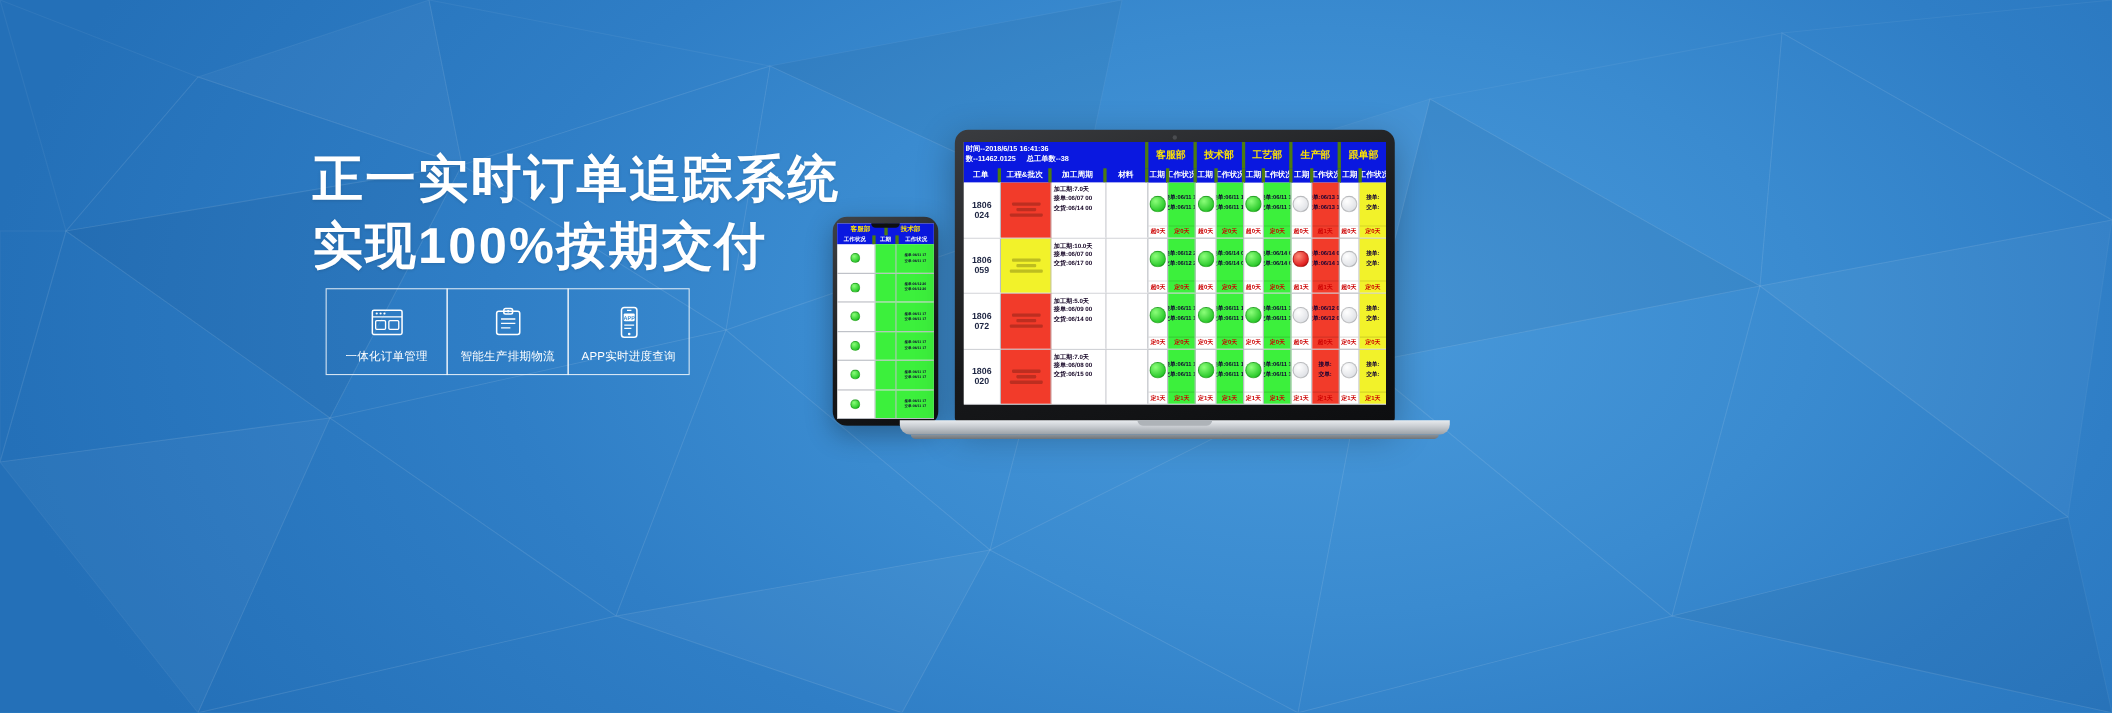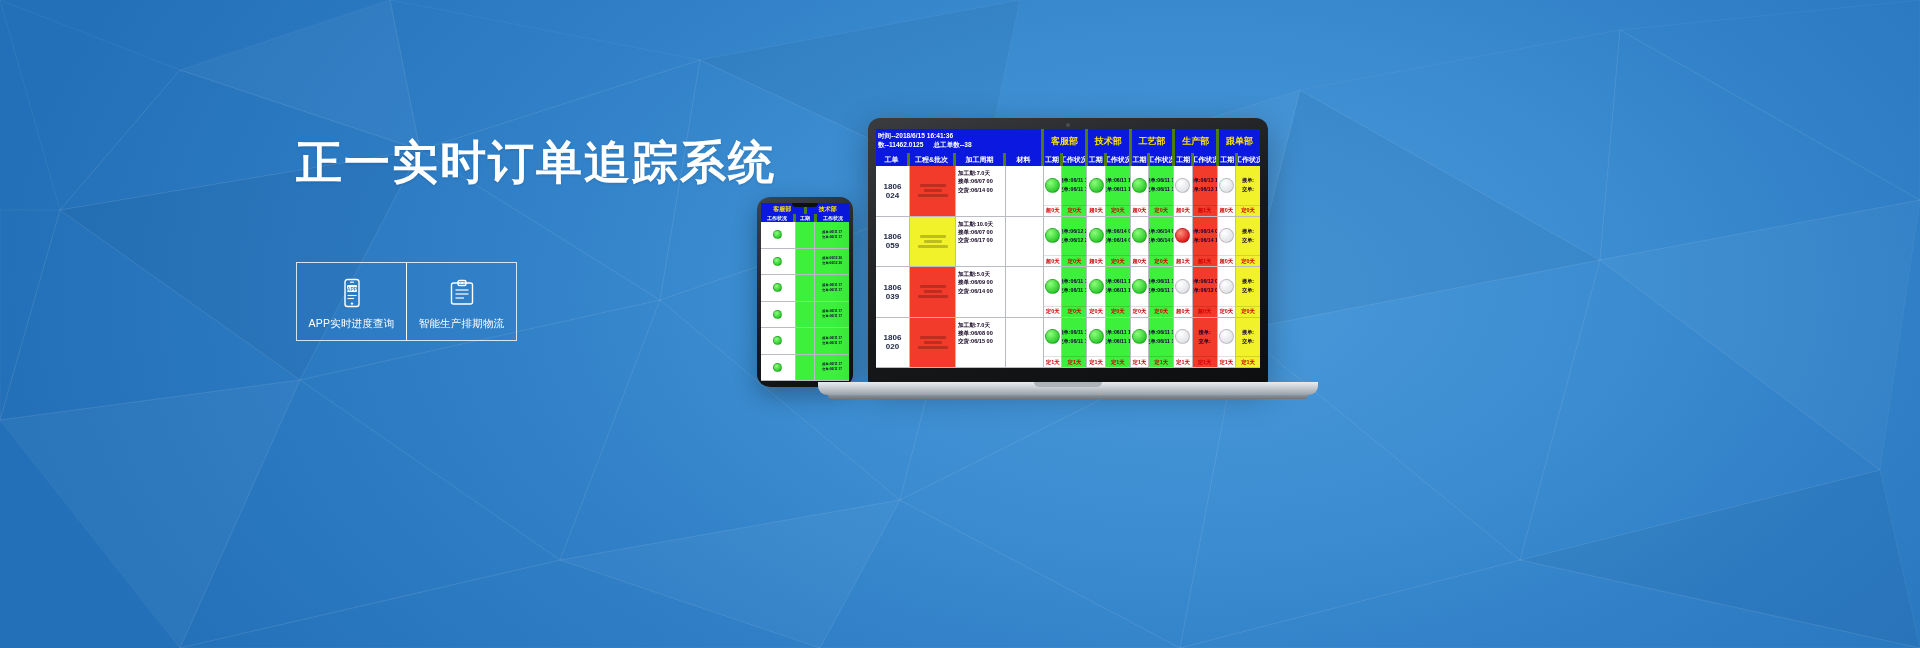--- a/index.html
+++ b/index.html
@@ -14,21 +14,21 @@
   #bg {
     position: absolute; inset: 0;
     background: radial-gradient(ellipse 1200px 700px at 62% 45%, #4a9adb 0%, #3a8bd0 38%, #2f7ec6 62%, #2470b8 100%);
     overflow: hidden;
   }
   #bg svg { position: absolute; inset: 0; width: 1920px; height: 648px; }
 
   
   #copy {
     position: absolute;
-    left: 296px; top: 132px;
+    left: 284px; top: 132px;
     width: 640px;
   }
   .headline {
     color: #ffffff;
     font-size: 46px;
     font-weight: bold;
     letter-spacing: 2px;
     line-height: 1.32;
     text-shadow: 0 1px 3px rgba(0,0,0,.13);
     white-space: nowrap;
@@ -214,52 +214,67 @@
       <polygon points="60,210 420,150 300,380"></polygon>
       <polygon points="1240,330 1300,90 1600,260"></polygon>
       <polygon points="1520,560 1880,470 1920,648"></polygon>
       <polygon points="700,60 1020,0 980,190"></polygon>
     </g>
   </svg>
 </div>
 
 <div id="copy">
   <div class="headline">正一实时订单追踪系统</div>
+  <div class="headline l2">实现100%按期交付</div>
 </div>
 
 <div id="features">
 
+  <div class="feat">
+    <span class="ico">
+      <svg width="30" height="26" viewBox="0 0 30 26">
+        <rect x="1.5" y="2" width="27" height="22" rx="1.5" fill="none" stroke="#fff" stroke-width="1.4"></rect>
+        <line x1="1.5" y1="8" x2="28.5" y2="8" stroke="#fff" stroke-width="1.2"></line>
+        <circle cx="5.5" cy="5" r="1" fill="#fff"></circle>
+        <circle cx="9" cy="5" r="1" fill="#fff"></circle>
+        <circle cx="12.5" cy="5" r="1" fill="#fff"></circle>
+        <rect x="4.5" y="11.5" width="9" height="8" rx="1" fill="none" stroke="#fff" stroke-width="1.2"></rect>
+        <rect x="16.5" y="11.5" width="9" height="8" rx="1" fill="none" stroke="#fff" stroke-width="1.2"></rect>
+      </svg>
+    </span>
+    <span class="cap">一体化订单管理</span>
+  </div>
+
+  <div class="feat">
+    <span class="ico">
+      <svg width="26" height="29" viewBox="0 0 26 29">
+        <rect x="2.5" y="4" width="21" height="21" rx="2" fill="none" stroke="#fff" stroke-width="1.4"></rect>
+        <rect x="9" y="1.5" width="8" height="5" rx="1.6" fill="none" stroke="#fff" stroke-width="1.4"></rect>
+        <circle cx="13" cy="4" r="1.1" fill="#fff"></circle>
+        <line x1="6.5" y1="11" x2="19.5" y2="11" stroke="#fff" stroke-width="1.2"></line>
+        <line x1="6.5" y1="15" x2="19.5" y2="15" stroke="#fff" stroke-width="1.2"></line>
+        <line x1="6.5" y1="19" x2="15" y2="19" stroke="#fff" stroke-width="1.2"></line>
+      </svg>
+    </span>
+    <span class="cap">智能生产排期物流</span>
+  </div>
 
   <div class="feat">
     <span class="ico">
       <svg width="22" height="30" viewBox="0 0 22 30">
         <rect x="4" y="1.5" width="14" height="27" rx="2.5" fill="none" stroke="#fff" stroke-width="1.4"></rect>
         <line x1="9" y1="4.2" x2="13" y2="4.2" stroke="#fff" stroke-width="1.1"></line>
         <circle cx="11" cy="25.6" r="1.2" fill="#fff"></circle>
         <rect x="6" y="7" width="10" height="7" rx="1" fill="#fff"></rect>
         <text x="11" y="12.6" font-family="Liberation Sans, sans-serif" font-size="5" font-weight="bold" fill="#3a8bd0" text-anchor="middle">APP</text>
         <line x1="6.5" y1="17.5" x2="15.5" y2="17.5" stroke="#fff" stroke-width="1.1"></line>
         <line x1="6.5" y1="20.5" x2="13" y2="20.5" stroke="#fff" stroke-width="1.1"></line>
       </svg>
     </span>
     <span class="cap">APP实时进度查询</span>
-  </div>
-
-  <div class="feat">
-    <span class="ico">
-      <svg width="26" height="29" viewBox="0 0 26 29">
-        <rect x="2.5" y="4" width="21" height="21" rx="2" fill="none" stroke="#fff" stroke-width="1.4"></rect>
-        <rect x="9" y="1.5" width="8" height="5" rx="1.6" fill="none" stroke="#fff" stroke-width="1.4"></rect>
-        <circle cx="13" cy="4" r="1.1" fill="#fff"></circle>
-        <line x1="6.5" y1="11" x2="19.5" y2="11" stroke="#fff" stroke-width="1.2"></line>
-        <line x1="6.5" y1="15" x2="19.5" y2="15" stroke="#fff" stroke-width="1.2"></line>
-        <line x1="6.5" y1="19" x2="15" y2="19" stroke="#fff" stroke-width="1.2"></line>
-      </svg>
-    </span>
-    <span class="cap">智能生产排期物流</span>
   </div>
 
 </div>
 
 <div id="phone">
   <div class="pbody">
     <div class="pnotch"></div>
     <div class="pscreen">
       <div class="dash pdash">
         <div class="dhead">
@@ -564,21 +579,21 @@
                 <div class="wtimes">
                   <span>接单:</span>
                   <span>交单:</span>
                 </div>
                 <div class="overdue">定0天</div>
               </div>
             </div>
             <div class="brow">
               <div class="bcell c-wo" style="flex: 0 0 34px;">
                 <div>1806</div>
-                <div>039</div>
+                <div>072</div>
               </div>
               <div class="bcell c-prj" style="flex: 0 0 46px; background: rgb(242, 59, 42);">
                 <div class="blurline" style="width: 26px;"></div>
                 <div class="blurline" style="width: 18px;"></div>
                 <div class="blurline" style="width: 30px;"></div>
               </div>
               <div class="bcell c-cycle" style="flex: 0 0 50px;">
                 <div>加工期:5.0天</div>
                 <div>接单:06/09 00</div>
                 <div>交货:06/14 00</div>

